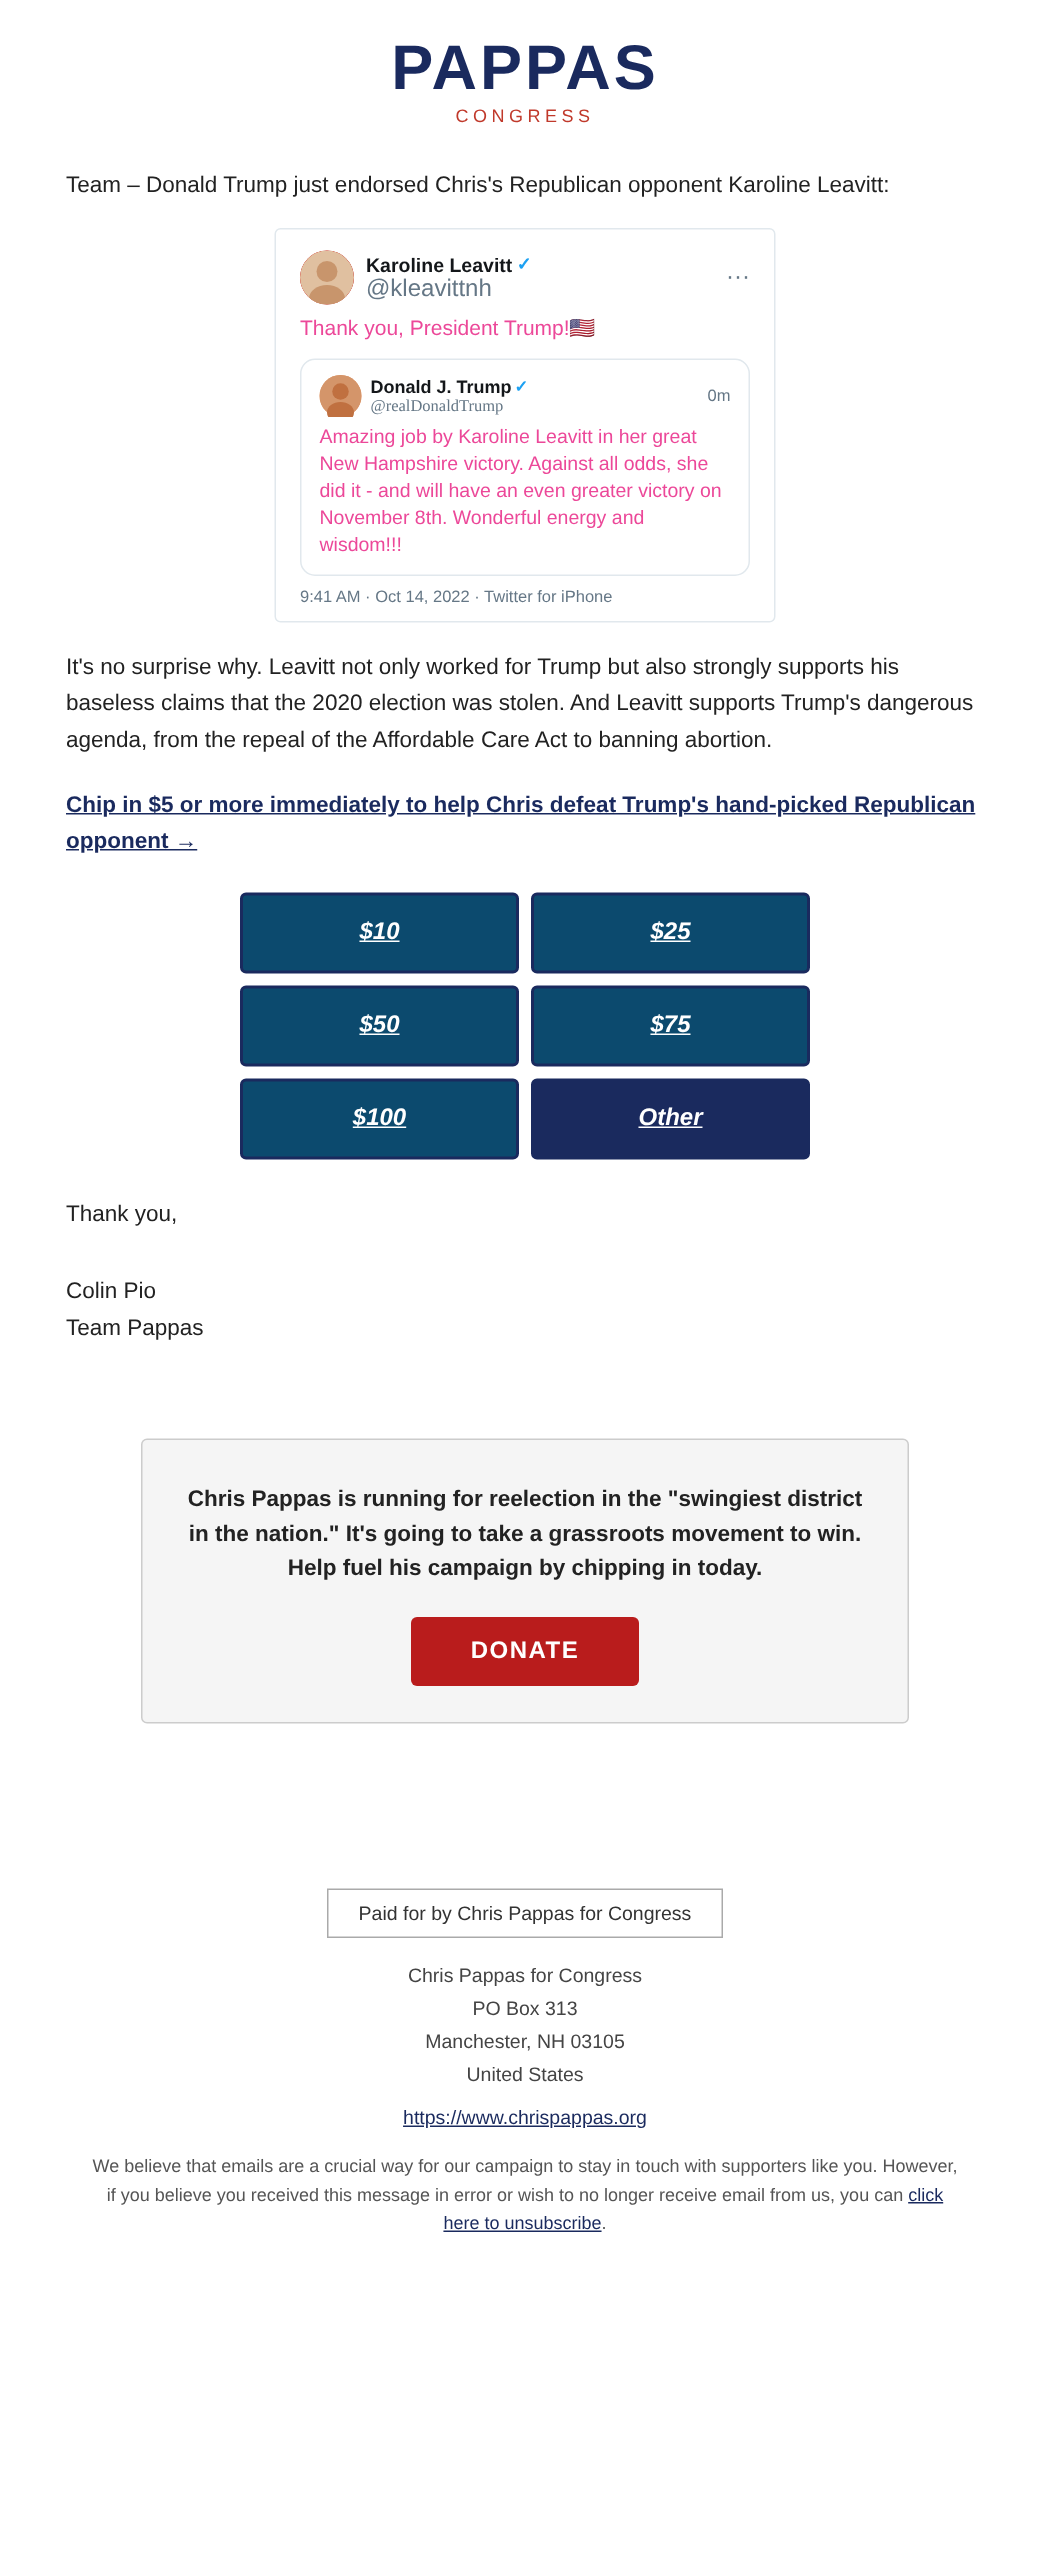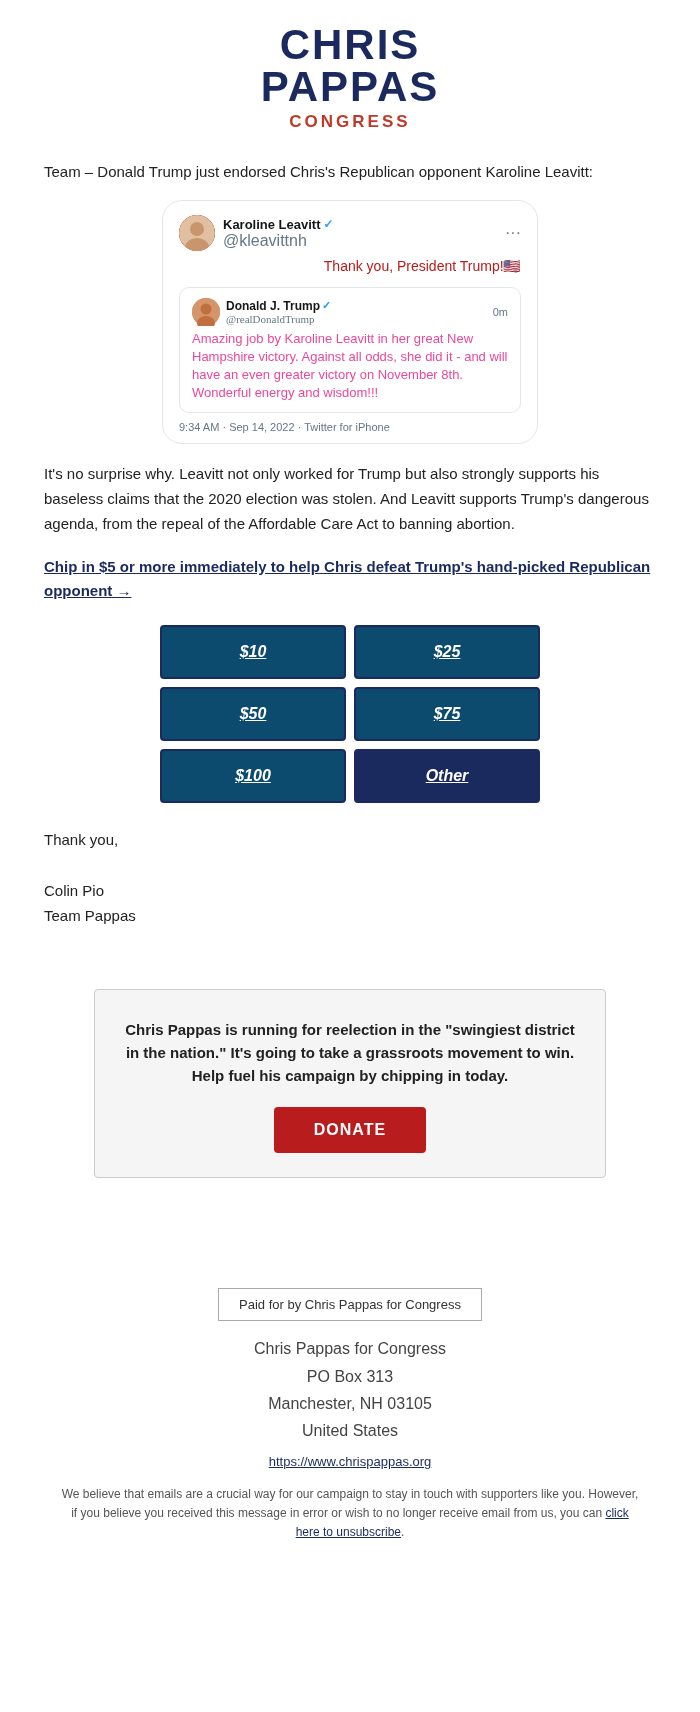--- a/index.html
+++ b/index.html
@@ -26,22 +26,22 @@
     }
     .header-pappas {
       font-size: 42px;
       font-weight: 900;
       color: #1a2a5e;
       line-height: 1.0;
       letter-spacing: 2px;
       display: block;
     }
     .header-congress {
-      font-size: 17px;
-      font-weight: 700;
+      font-size: 12px;
+      font-weight: 400;
       color: #c0392b;
       letter-spacing: 3px;
       display: block;
       margin-top: 4px;
     }
 
     
     .content {
       padding: 10px 44px 20px;
     }
@@ -49,23 +49,23 @@
     .intro-text {
       font-size: 15px;
       line-height: 1.6;
       margin-bottom: 16px;
       color: #222;
     }
 
     
     .tweet-outer {
       margin: 0 auto 18px auto;
-      width: 376px;
+      width: 334px;
       border: 1px solid #e1e8ed;
-      border-radius: 20px;
+      border-radius: 4px;
       padding: 14px 16px 10px;
       background: #fff;
       font-family: Arial, Helvetica, sans-serif;
     }
     .tweet-header {
       display: flex;
       align-items: center;
       justify-content: space-between;
       margin-bottom: 6px;
     }
@@ -115,24 +115,23 @@
       font-size: 16px;
       color: #657786;
     }
     .tweet-dots {
       color: #657786;
       font-size: 16px;
       cursor: pointer;
     }
     .tweet-content-text {
       font-size: 14px;
-      color: #b91c1c;
+      color: #ec4899;
       margin-bottom: 10px;
       line-height: 1.4;
-      text-align: right;
     }
 
     
     .retweet-box {
       border: 1px solid #e1e8ed;
       border-radius: 10px;
       padding: 10px 12px;
       margin-bottom: 8px;
     }
     .retweet-header {
@@ -282,21 +281,21 @@
     }
     .paid-for-box {
       border: 1px solid #aaaaaa;
       display: inline-block;
       padding: 8px 20px;
       font-size: 13px;
       color: #333;
       margin-bottom: 14px;
     }
     .address-block {
-      font-size: 16px;
+      font-size: 13px;
       color: #444;
       line-height: 1.7;
       margin-bottom: 10px;
     }
     .website-link {
       font-size: 13px;
       color: #1a2a5e;
       text-decoration: underline;
       display: block;
       margin-bottom: 16px;
@@ -308,21 +307,20 @@
     }
     .unsubscribe-text a {
       color: #1a2a5e;
       text-decoration: underline;
     }
   </style>
 </head>
 <body>
 
 <div class="header">
-  <span class="header-chris">CHRIS</span>
   <span class="header-pappas">PAPPAS</span>
   <span class="header-congress">CONGRESS</span>
 </div>
 
 <div class="content">
 
   <p class="intro-text">Team – Donald Trump just endorsed Chris's Republican opponent Karoline Leavitt:</p>
 
   <div class="tweet-outer">
     <div class="tweet-header">
@@ -365,21 +363,21 @@
               <span style="color:#1da1f2;font-size:11px;">✓</span>
             </div>
             <div class="retweet-handle">@realDonaldTrump</div>
           </div>
         </div>
         <span class="retweet-time">0m</span>
       </div>
       <div class="retweet-text">Amazing job by Karoline Leavitt in her great New Hampshire victory. Against all odds, she did it - and will have an even greater victory on November 8th. Wonderful energy and wisdom!!!</div>
     </div>
 
-    <div class="tweet-timestamp">9:34 AM · Sep 14, 2022 · Twitter for iPhone</div>
+    <div class="tweet-timestamp">9:41 AM · Oct 14, 2022 · Twitter for iPhone</div>
   </div>
 
   <p class="body-text">It's no surprise why. Leavitt not only worked for Trump but also strongly supports his baseless claims that the 2020 election was stolen. And Leavitt supports Trump's dangerous agenda, from the repeal of the Affordable Care Act to banning abortion.</p>
 
   <p class="cta-link">
     <a href="#">Chip in $5 or more immediately to help Chris defeat Trump's hand-picked Republican opponent →</a>
   </p>
 
   <div class="donation-grid">
     <button class="donate-btn">$10</button>

